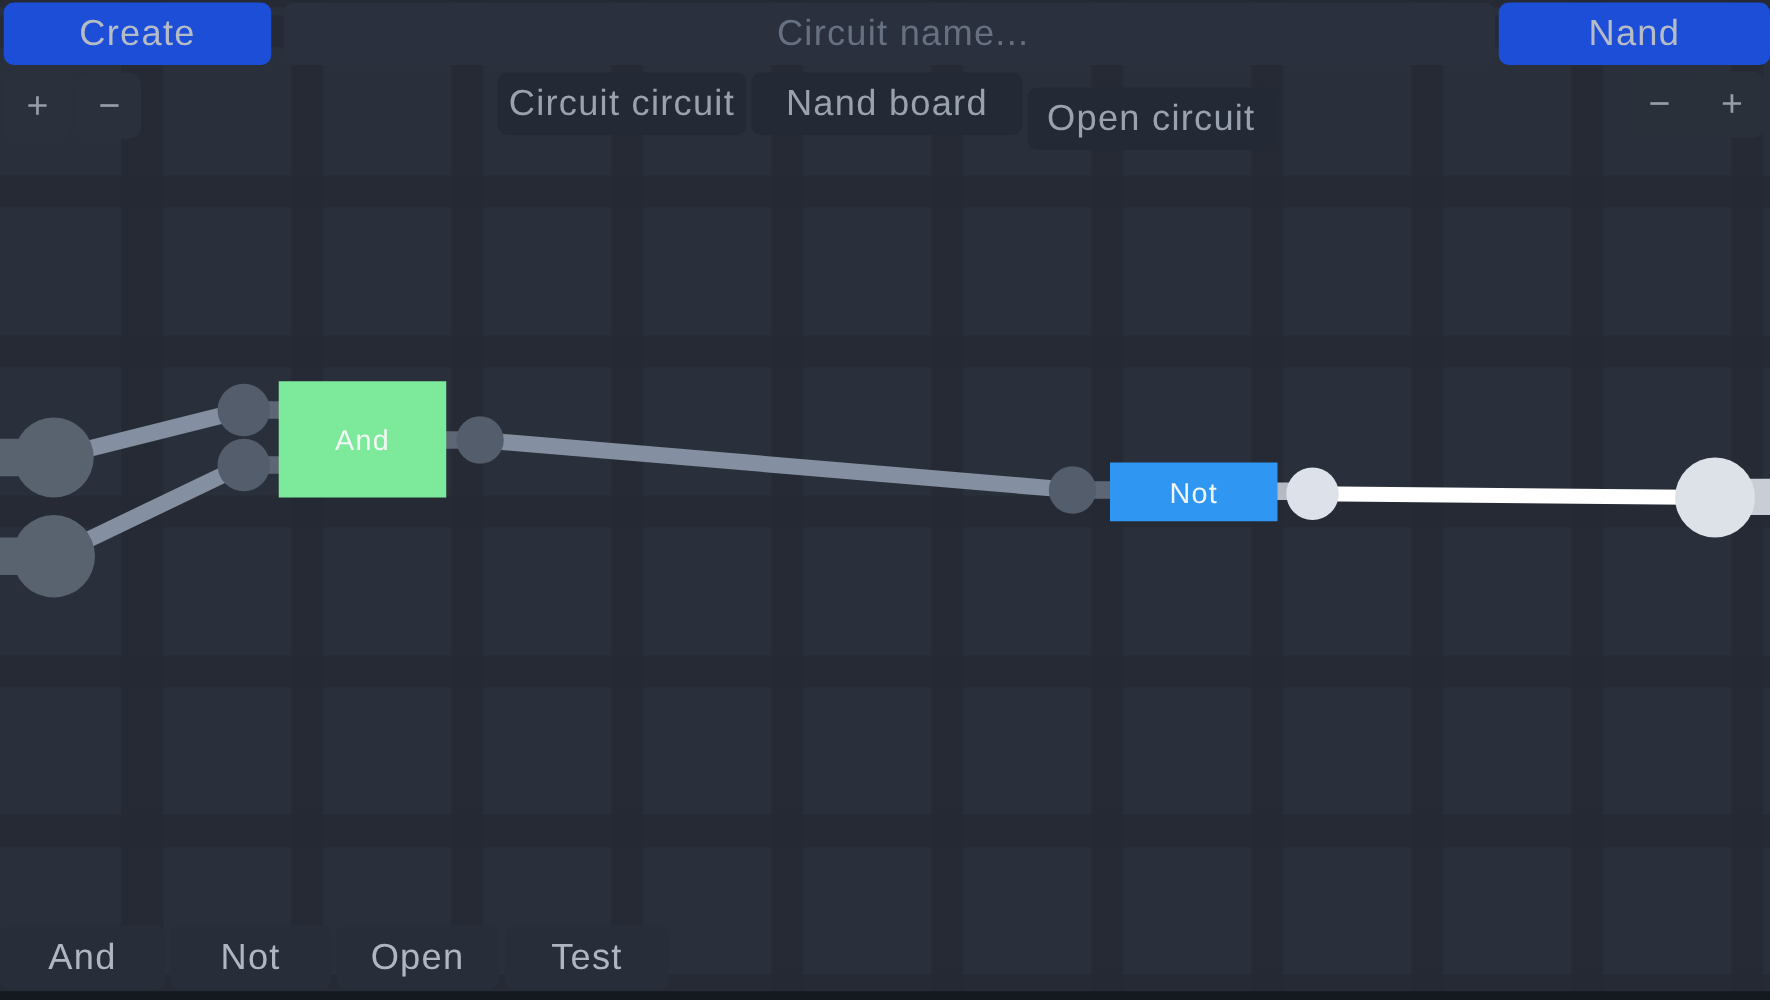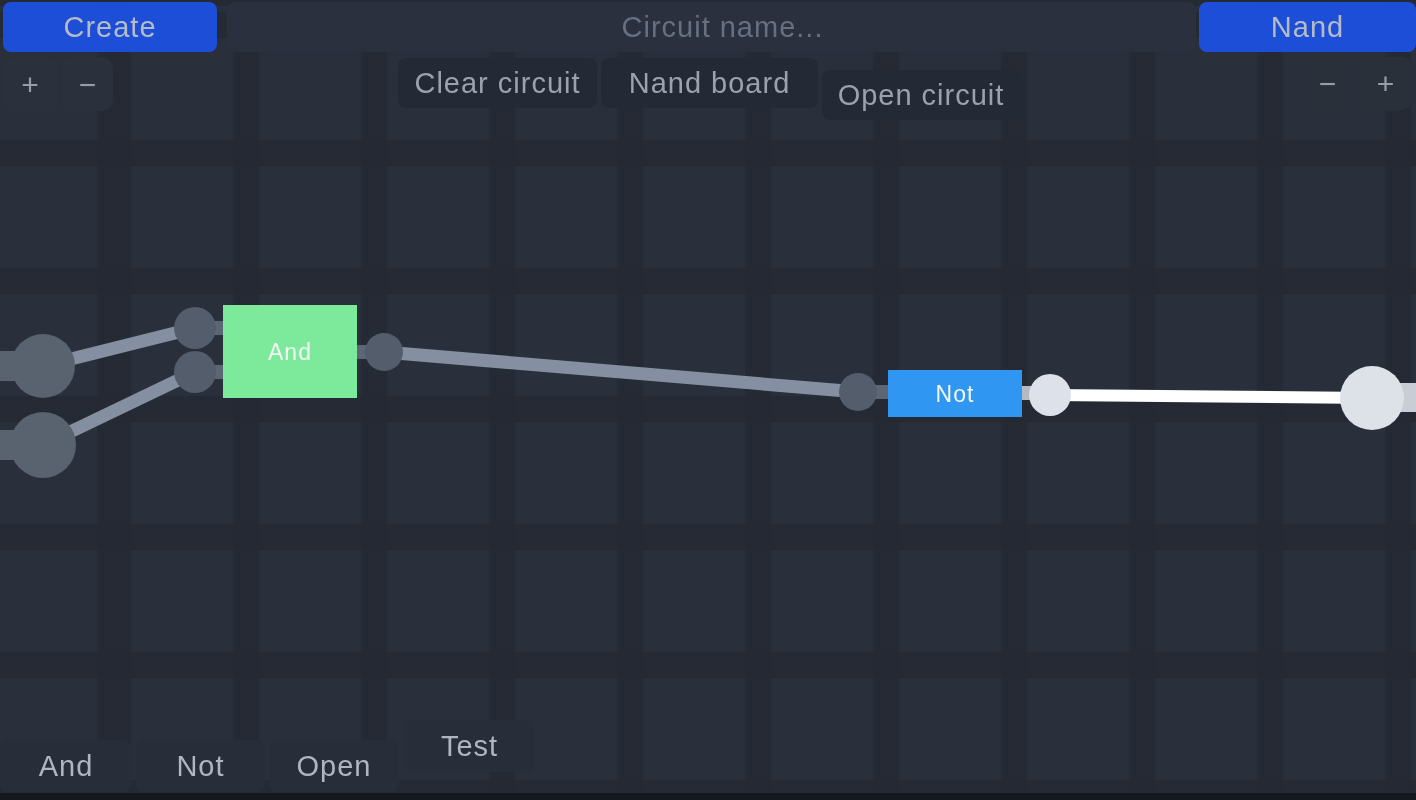--- a/index.html
+++ b/index.html
@@ -151,25 +151,25 @@
 
 <button class="abs bar-btn ui-layer" style="left:3px; top:2px; width:214px; height:50px;">Create</button>
 
 <input class="abs name-input ui-layer" style="left: 227px; top: 2px; width: 969px; height: 50px;" type="text" placeholder="Circuit name...">
 
 <button class="abs bar-btn ui-layer" style="left:1199px; top:2px; width:217px; height:50px;">Nand</button>
 
 <button class="abs zoom-btn ui-layer" style="left:3px; top:58px; width:54px; height:53px;">+</button>
 <button class="abs zoom-btn ui-layer" style="left:62px; top:58px; width:51px; height:53px;">−</button>
 
-<button class="abs tool-btn ui-layer" style="left:398px; top:58px; width:199px; height:50px;">Clear circuit</button>
+<button class="abs tool-btn ui-layer" style="left:398px; top:58px; width:199px; height:50px;">Circuit circuit</button>
 <button class="abs tool-btn ui-layer" style="left:601px; top:58px; width:217px; height:50px;">Nand board</button>
 <button class="abs tool-btn ui-layer" style="left:822px; top:70px; width:198px; height:50px;">Open circuit</button>
 
 <button class="abs zoom-btn ui-layer" style="left:1303px; top:57px; width:49px; height:53px; background:#293039;">−</button>
 <button class="abs zoom-btn ui-layer" style="left:1359px; top:57px; width:53px; height:53px; background:#293039;">+</button>
 
 <button class="abs palette-btn ui-layer" style="left:0px; top:740px; width:132px; height:52px;">And</button>
 <button class="abs palette-btn ui-layer" style="left:136px; top:740px; width:129px; height:52px;">Not</button>
 <button class="abs palette-btn ui-layer" style="left:269px; top:740px; width:130px; height:52px;">Open</button>
-<button class="abs palette-btn ui-layer" style="left:404px; top:720px; width:131px; height:52px;">Test</button>
+<button class="abs palette-btn ui-layer" style="left:404px; top:740px; width:131px; height:52px;">Test</button>
 
 <div class="abs bottom-strip ui-layer" style="left:0px; top:793px; width:1416px; height:7px;"></div>
 
 </body></html>

